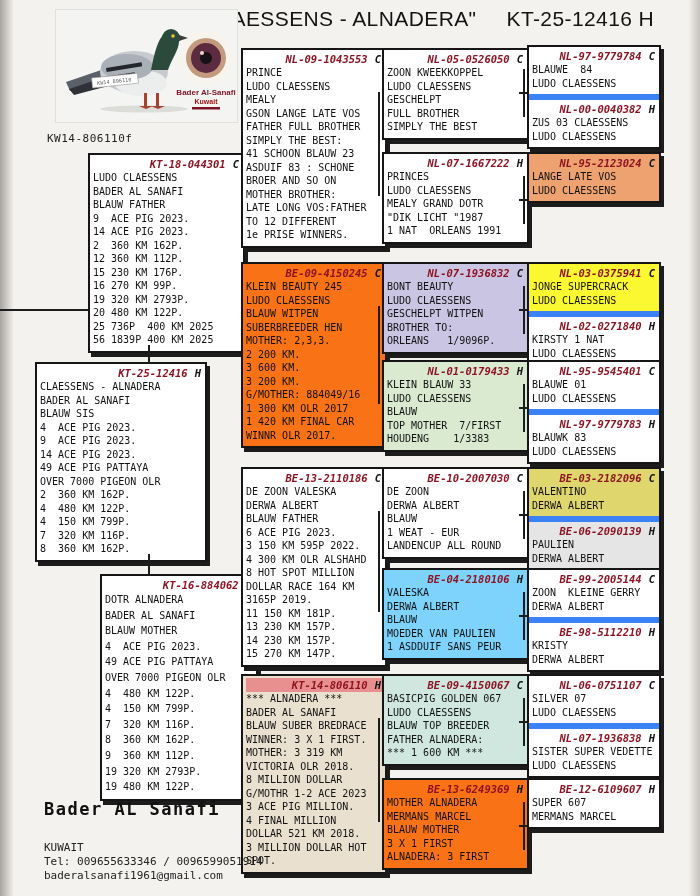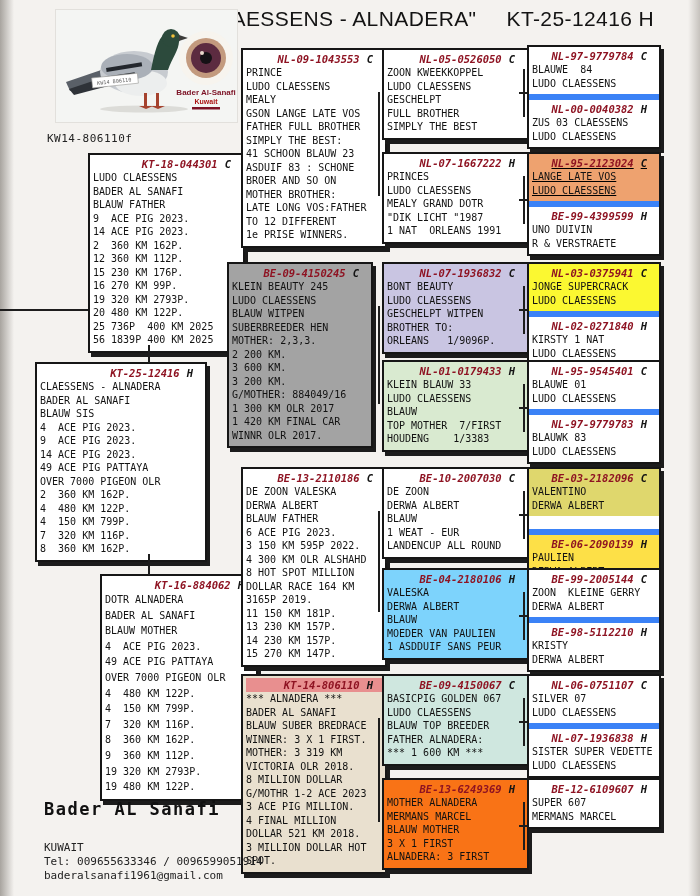--- a/index.html
+++ b/index.html
@@ -9,21 +9,21 @@
   .edge-left{left:0;width:14px;background:linear-gradient(90deg,#a8a49f,#f4f2ef)}
   .edge-right{right:0;width:12px;background:linear-gradient(270deg,#c6c2bd,#f4f2ef)}
   .title-row{position:absolute;top:7px;left:196px;white-space:nowrap;
              font-family:"Liberation Sans",sans-serif;font-size:21px;color:#131313;letter-spacing:.4px}
   .title-row .ring{margin-left:30px}
   .photo{position:absolute;left:55px;top:9px;width:181px;height:112px;background:#fdfdfc;border:1px solid #e2e0dc}
   .ring-label{position:absolute;left:47px;top:132px;font-size:11px;color:#222;letter-spacing:.5px}
   .box,.pair{position:absolute;border:2px solid #161616;background:#fff;box-shadow:3px 4px 0 #1c1c1c}
   .box{padding:2px 3px 4px}
   .bhead{font-size:10.5px;line-height:14px;font-weight:bold;font-style:italic;color:#8e1322;
-         text-align:right;padding-right:9px;white-space:nowrap}
+         text-align:right;padding-right:1px;white-space:nowrap}
   .bhead .tag{color:#131313;padding-left:7px}
   .bline{font-size:10px;line-height:13.5px;white-space:pre;color:#121212}
   .tall .bline{line-height:15.6px}
   .sec{padding:2px 3px 4px;background:#fff}
   .sec + .sec{border-top:6px solid #3b82f6}
   .ln{position:absolute;background:#1d1d1d}
   .owner{position:absolute;left:44px;top:799px;font-size:17px;font-weight:bold;color:#111;letter-spacing:1.5px}
   .contact{position:absolute;left:44px;font-size:11px;color:#222;white-space:pre}
   .credit{position:absolute;left:428px;top:894px;font-size:14px;font-weight:normal;font-style:italic;color:#31302e;letter-spacing:.5px}
 </style>
@@ -130,21 +130,21 @@
       <div class="bline">FATHER FULL BROTHER</div>
       <div class="bline">SIMPLY THE BEST:</div>
       <div class="bline">41 SCHOON BLAUW 23</div>
       <div class="bline">ASDUIF 83 : SCHONE</div>
       <div class="bline">BROER AND SO ON</div>
       <div class="bline">MOTHER BROTHER:</div>
       <div class="bline">LATE LONG VOS:FATHER</div>
       <div class="bline">TO 12 DIFFERENT</div>
       <div class="bline">1e PRISE WINNERS.</div>
     </div>
-    <div class="box" style="left: 227px; top: 262px; width: 136px; background: #a3a3a3;">
+    <div class="box" style="left: 241px; top: 262px; width: 136px; background: #f97316;">
       <div class="bhead"><span>BE-09-4150245</span><span class="tag">C</span></div>
       <div class="bline">KLEIN BEAUTY 245</div>
       <div class="bline">LUDO CLAESSENS</div>
       <div class="bline">BLAUW WITPEN</div>
       <div class="bline">SUBERBREEDER HEN</div>
       <div class="bline">MOTHER: 2,3,3.</div>
       <div class="bline">2 200 KM.</div>
       <div class="bline">3 600 KM.</div>
       <div class="bline">3 200 KM.</div>
       <div class="bline">G/MOTHER: 884049/16</div>
@@ -254,29 +254,24 @@
         <div class="bline">BLAUWE  84</div>
         <div class="bline">LUDO CLAESSENS</div>
       </div>
       <div class="sec">
         <div class="bhead"><span>NL-00-0040382</span><span class="tag">H</span></div>
         <div class="bline">ZUS 03 CLAESSENS</div>
         <div class="bline">LUDO CLAESSENS</div>
       </div>
     </div>
     <div class="pair" style="left: 527px; top: 152px; width: 130px;">
-      <div class="sec" style="background: rgb(238, 162, 111); text-decoration: underline;">
+      <div class="sec" style="background: rgb(238, 162, 111);">
         <div class="bhead"><span>NL-95-2123024</span><span class="tag">C</span></div>
         <div class="bline">LANGE LATE VOS</div>
         <div class="bline">LUDO CLAESSENS</div>
-      </div>
-      <div class="sec">
-        <div class="bhead"><span>BE-99-4399599</span><span class="tag">H</span></div>
-        <div class="bline">UNO DUIVIN</div>
-        <div class="bline">R &amp; VERSTRAETE</div>
       </div>
     </div>
     <div class="pair" style="left: 527px; top: 262px; width: 130px;">
       <div class="sec" style="background: rgb(251, 248, 49);">
         <div class="bhead"><span>NL-03-0375941</span><span class="tag">C</span></div>
         <div class="bline">JONGE SUPERCRACK</div>
         <div class="bline">LUDO CLAESSENS</div>
       </div>
       <div class="sec">
         <div class="bhead"><span>NL-02-0271840</span><span class="tag">H</span></div>
@@ -295,21 +290,21 @@
         <div class="bline">BLAUWK 83</div>
         <div class="bline">LUDO CLAESSENS</div>
       </div>
     </div>
     <div class="pair" style="left: 527px; top: 467px; width: 130px;">
       <div class="sec" style="background: rgb(223, 215, 109);">
         <div class="bhead"><span>BE-03-2182096</span><span class="tag">C</span></div>
         <div class="bline">VALENTINO</div>
         <div class="bline">DERWA ALBERT</div>
       </div>
-      <div class="sec" style="background: #fde047; margin-top: 13px;">
+      <div class="sec" style="background: #e5e5e5;">
         <div class="bhead"><span>BE-06-2090139</span><span class="tag">H</span></div>
         <div class="bline">PAULIEN</div>
         <div class="bline">DERWA ALBERT</div>
       </div>
     </div>
     <div class="pair" style="left: 527px; top: 568px; width: 130px;">
       <div class="sec">
         <div class="bhead"><span>BE-99-2005144</span><span class="tag">C</span></div>
         <div class="bline">ZOON  KLEINE GERRY</div>
         <div class="bline">DERWA ALBERT</div>

